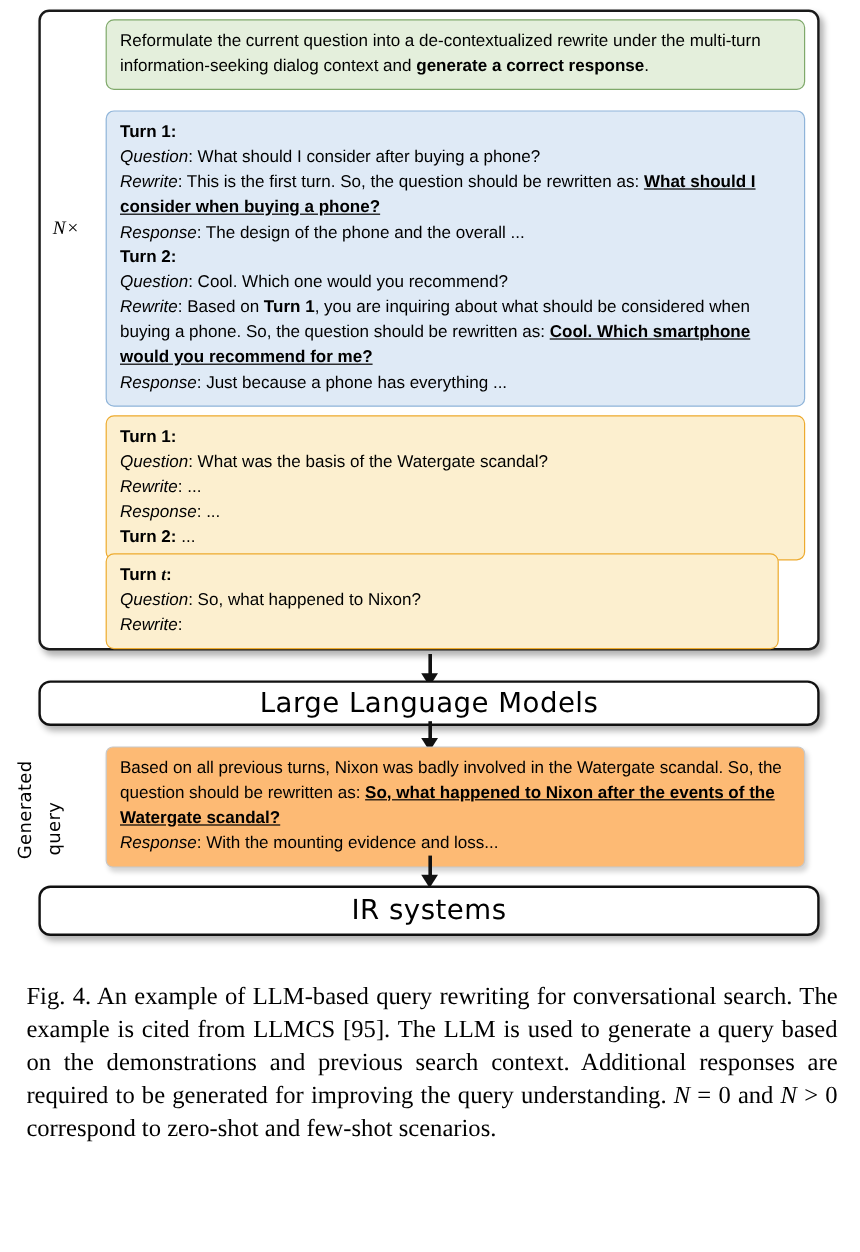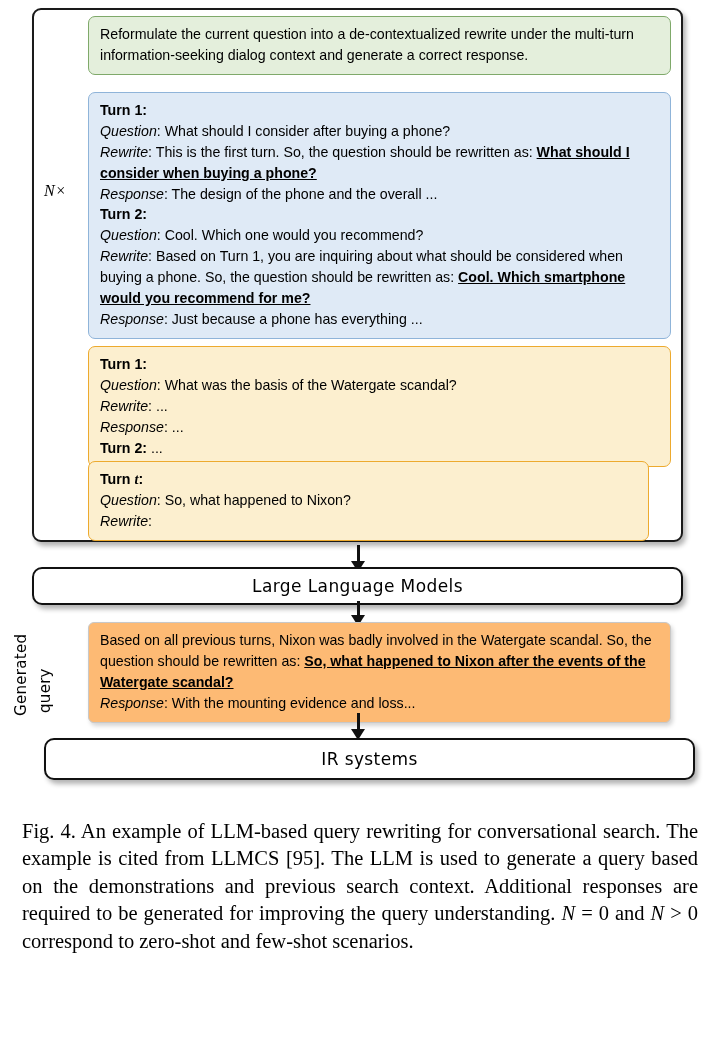--- a/index.html
+++ b/index.html
@@ -87,21 +87,21 @@
     top: 461px;
     width: 561px;
     background: #fcefcf;
     border: 1.4px solid #edaa2e;
   }
 
   .line { display: block; }
   .turn { font-weight: bold; }
   .fld  { font-style: italic; text-align: right; }
   .bu   { font-weight: bold; text-decoration: underline; }
-  .b    { font-weight: normal; }
+  .b    { font-weight: bold; }
   .mathvar { font-family: "Liberation Serif", serif; font-style: italic; font-weight: bold; }
 
   
   .arrow {
     position: absolute;
     width: 22px;
   }
   .arrow .shaft {
     position: absolute;
     left: 10px;
@@ -134,25 +134,25 @@
     position: absolute;
     box-sizing: border-box;
     border: 2.5px solid #111;
     border-radius: 10px;
     background: #fff;
     box-shadow: 3px 4px 5px rgba(0,0,0,0.30);
     display: flex;
     align-items: center;
     justify-content: center;
     font-family: "DejaVu Sans", sans-serif;
-    font-size: 17px;
+    font-size: 23px;
     letter-spacing: 0.4px;
   }
   #llm-box { left: 32px; top: 567px; width: 651px; height: 38px; }
-  #ir-box  { left: 44px; top: 738px; width: 651px; height: 42px; }
+  #ir-box  { left: 32px; top: 738px; width: 651px; height: 42px; }
 
   
   .gq-box {
     position: absolute;
     left: 88px;
     top: 622px;
     width: 583px;
     box-sizing: border-box;
     background: #fdba74;
     border: 1px solid #c8c8c8;

